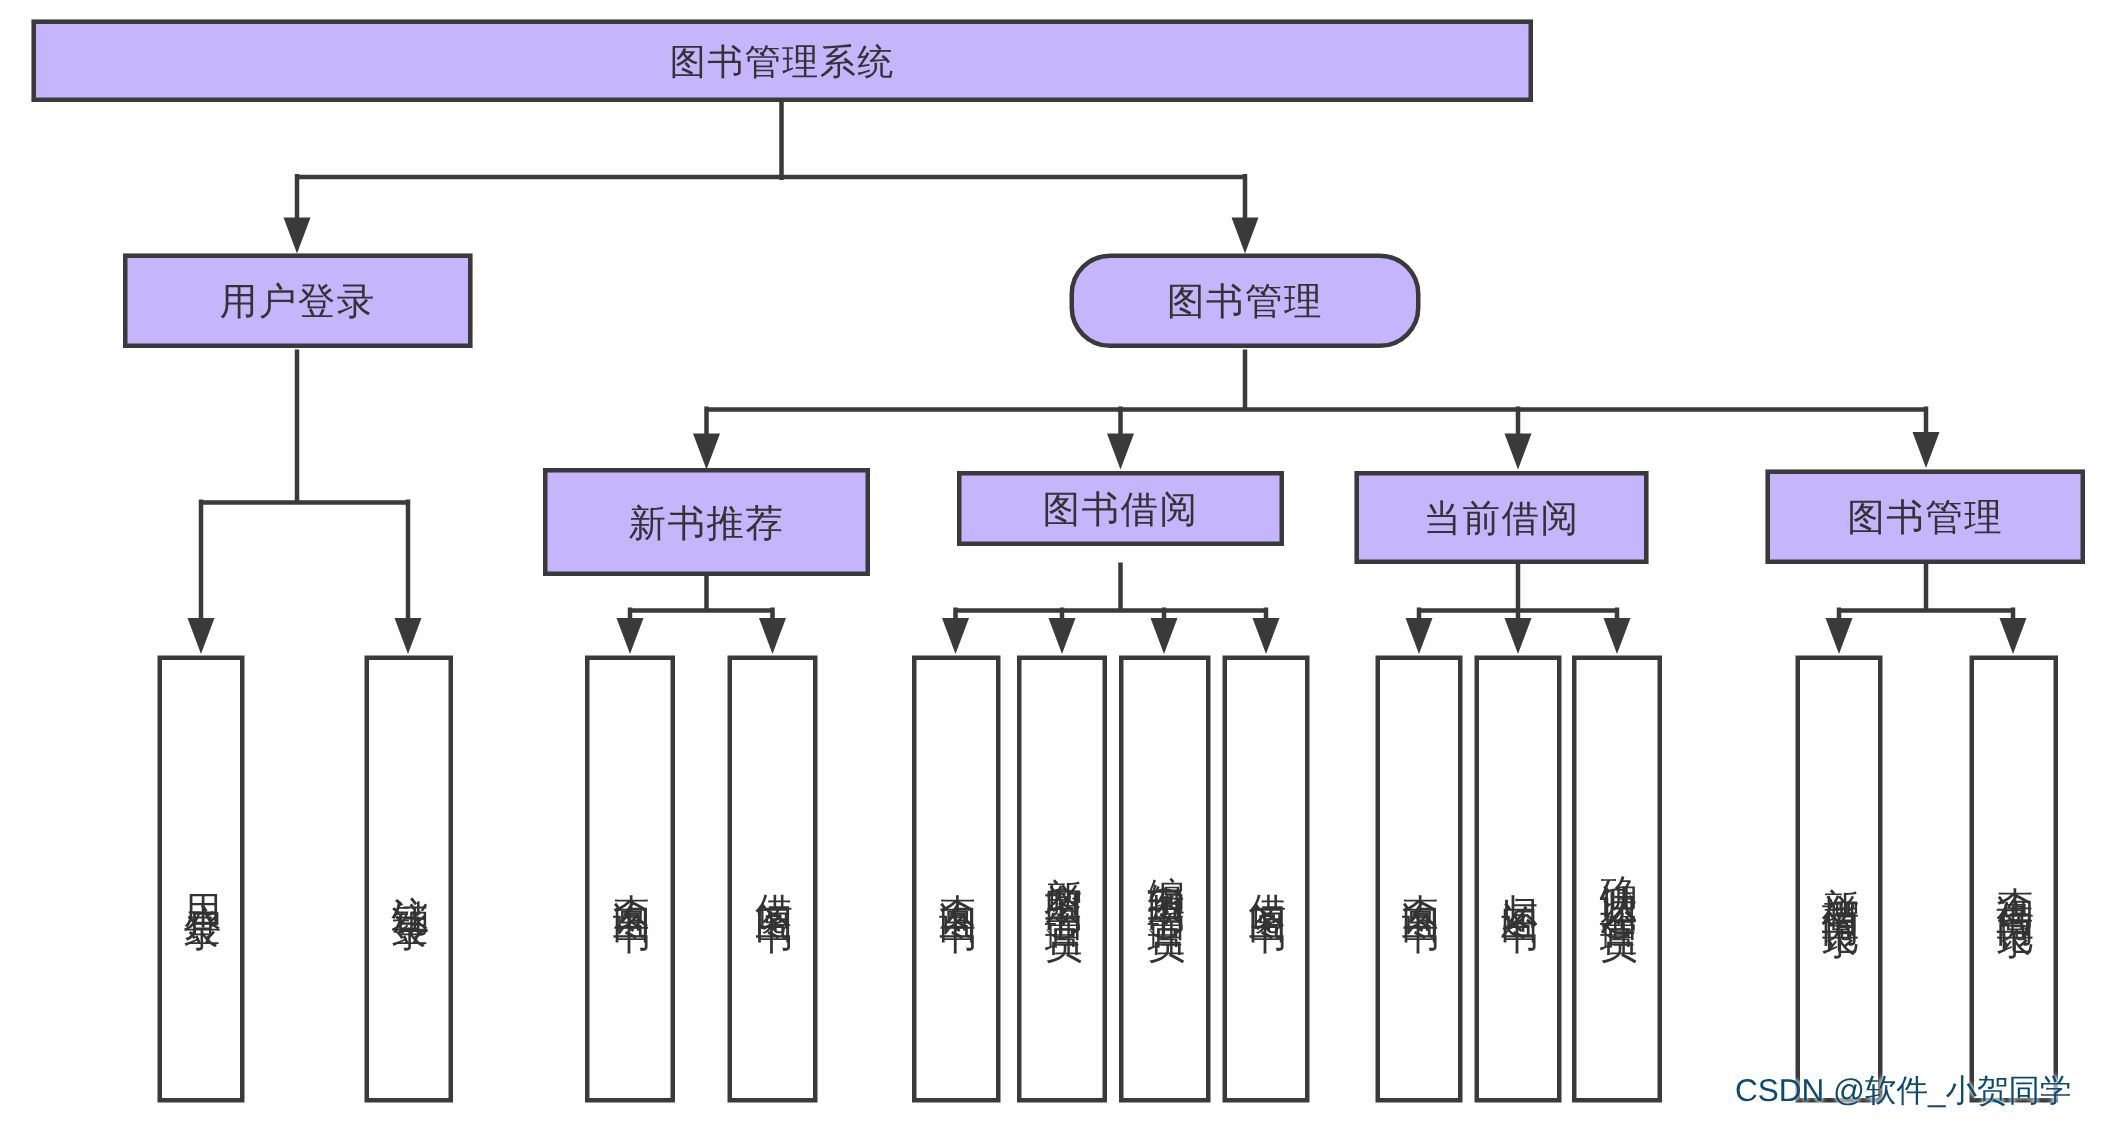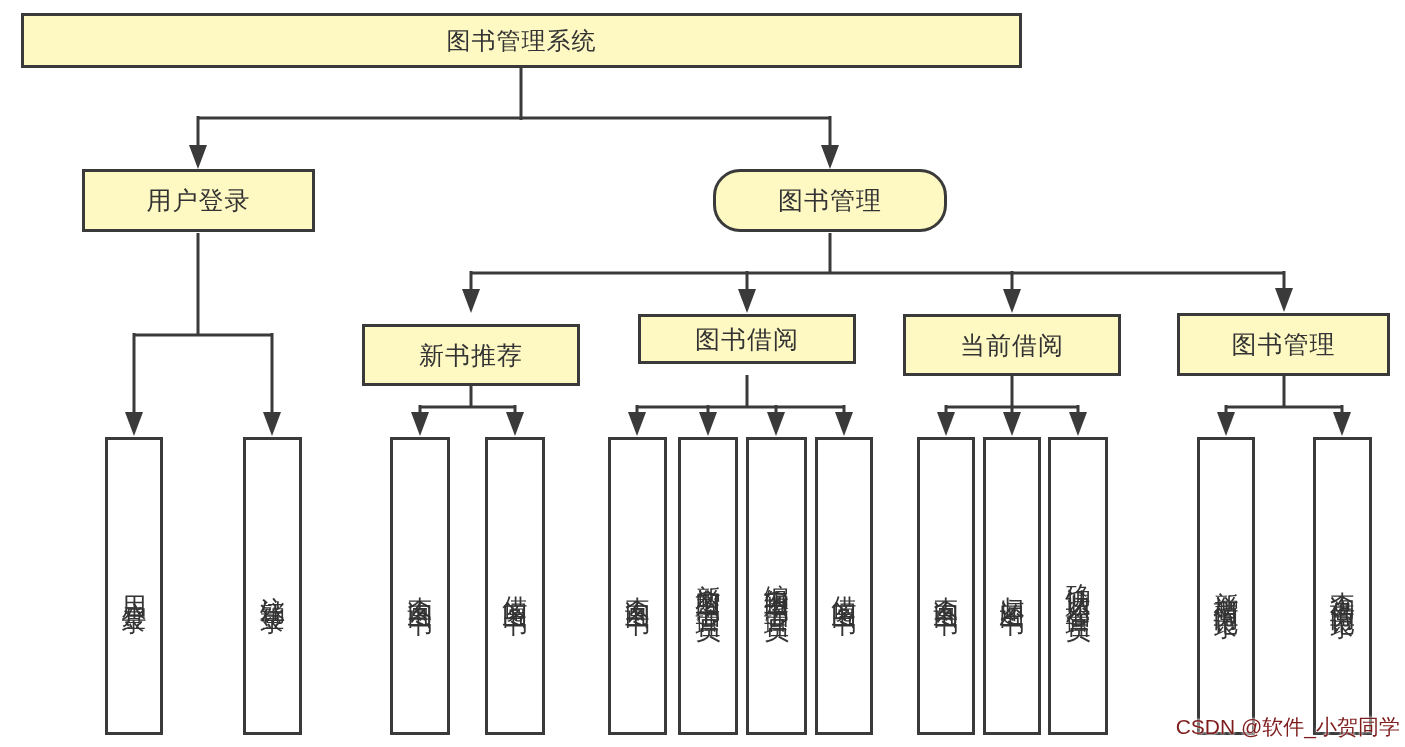--- a/index.html
+++ b/index.html
@@ -13,21 +13,21 @@
   }
   svg.connectors {
     position: absolute;
     left: 0; top: 0;
     width: 1405px; height: 747px;
   }
   .node {
     position: absolute;
     box-sizing: border-box;
     border: 3px solid #3a3a3a;
-    background: #fef9c3;
+    background: #c4b5fd;
     display: flex;
     align-items: center;
     justify-content: center;
     color: #333333;
     font-size: 25px;
     letter-spacing: 1px;
     white-space: nowrap;
   }
   .node.root { font-size: 24px; }
   .leaf {
@@ -46,24 +46,24 @@
     writing-mode: vertical-rl;
     text-orientation: mixed;
     font-size: 25px;
     letter-spacing: 5px;
     line-height: 1;
     white-space: nowrap;
     color: #333333;
   }
   .watermark {
     position: absolute;
-    right: 5px;
+    right: 24px;
     bottom: 6px;
     font-size: 21px;
-    color: #7f1d1d;
+    color: #0c4a6e;
     text-shadow: 0 0 3px #ffffff, 0 0 3px #ffffff;
     white-space: nowrap;
   }
 </style>
 </head>
 <body>
 
 <div class="stage">
 
   <svg class="connectors" viewBox="0 0 1405 747" aria-hidden="true">
@@ -125,27 +125,27 @@
     <span>图书管理系统</span>
   </div>
 
   <div class="node" style="left:82px; top:169px; width:233px; height:63px;">
     <span>用户登录</span>
   </div>
   <div class="node" style="left:713px; top:169px; width:234px; height:63px;border-radius:27px;">
     <span>图书管理</span>
   </div>
 
-  <div class="node" style="left:362px; top:324px; width:218px; height:62px;">
+  <div class="node" style="left:362px; top:312px; width:218px; height:72px;">
     <span>新书推荐</span>
   </div>
   <div class="node" style="left:638px; top:314px; width:218px; height:50px;">
     <span>图书借阅</span>
   </div>
-  <div class="node" style="left:903px; top:314px; width:218px; height:62px;">
+  <div class="node" style="left:903px; top:314px; width:196px; height:62px;">
     <span>当前借阅</span>
   </div>
   <div class="node" style="left:1177px; top:313px; width:213px; height:63px;">
     <span>图书管理</span>
   </div>
 
   <div class="leaf" style="left:105px; width:58px;">
     <span>用户登录</span>
   </div>
   <div class="leaf" style="left:243px; width:59px;">

